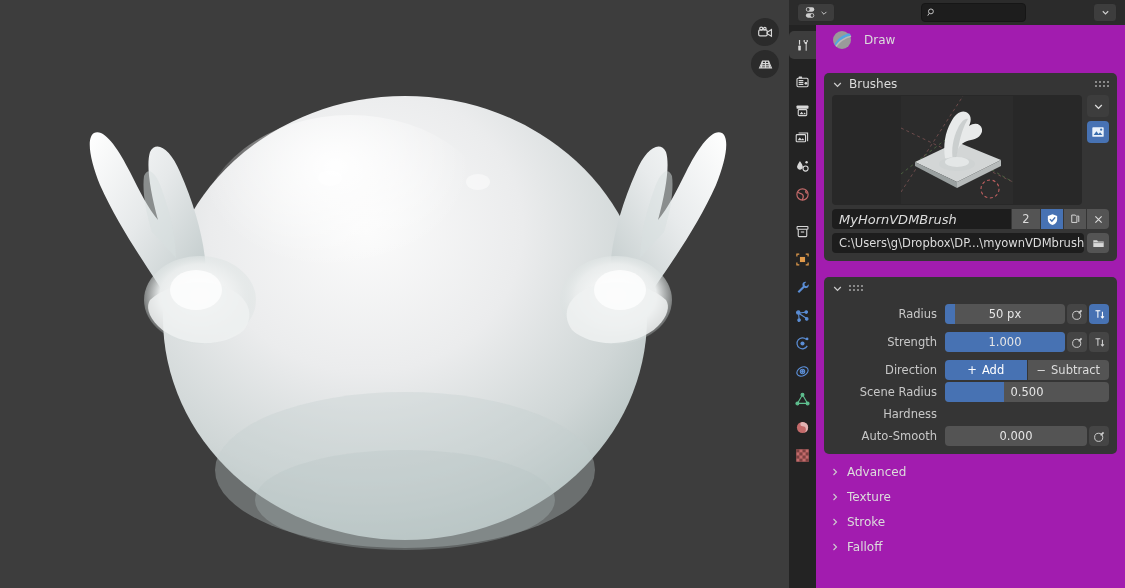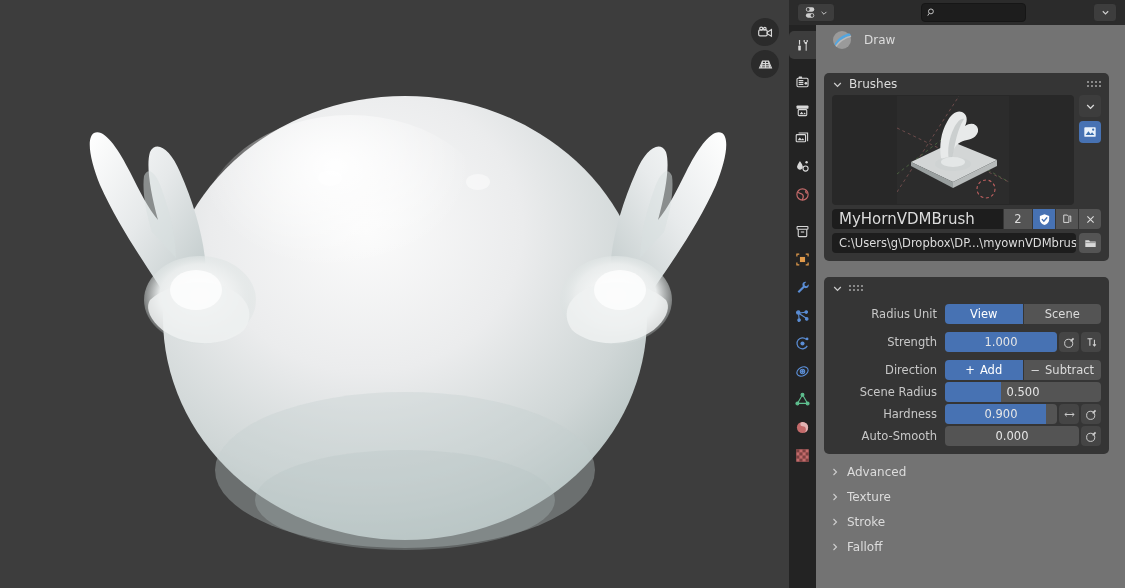--- a/index.html
+++ b/index.html
@@ -67,21 +67,21 @@
   }
   .tab {
     width: 27px; height: 28px; display: flex; align-items: center;
     justify-content: center; position: relative;
   }
   .tab.active { background: #3d3d3d; border-radius: 5px 0 0 5px; }
   .tab-sep { height: 9px; }
 
   
   .prop-main {
-    flex: 1; background: #737373; padding: 0 8px 0 0; overflow: hidden;
+    flex: 1; background: #a21caf; padding: 0 0 0 0; overflow: hidden;
   }
 
   .brush-head {
     display: flex; align-items: center; gap: 10px;
     padding: 6px 10px 8px 14px; height: 32px;
   }
   .brush-head-label { color: #dcdcdc; font-size: 12px; }
 
   .panel {
     background: #353535; margin: 16px 8px 2px 8px; border-radius: 5px;
@@ -109,21 +109,21 @@
     width: 22px; height: 22px; border-radius: 4px; background: #3d3d3d;
     display: flex; align-items: center; justify-content: center;
   }
   .side-btn.on { background: #4772b3; }
 
   
   .name-row { display: flex; margin-top: 4px; height: 20px; gap: 1px; }
   .name-field {
     flex: 1; background: #1d1d1d; border-radius: 4px 0 0 4px;
     display: flex; align-items: center; padding: 0 7px;
-    color: #dcdcdc; font-size: 15px;
+    color: #dcdcdc; font-size: 13px; font-style: italic;
   }
   .count-box {
     width: 28px; background: #545454; display: flex; align-items: center;
     justify-content: center; color: #dcdcdc; font-size: 11.5px;
   }
   .mini-btn {
     width: 22px; background: #545454; display: flex; align-items: center;
     justify-content: center; color: #dcdcdc;
   }
   .mini-btn.on { background: #4772b3; }
@@ -602,34 +602,43 @@
                   <i></i>
                   <i></i>
                   <i></i>
                   <i></i>
                 </span>
             </span>
           </div>
 
           <div class="panel-body" style="padding-top:3px">
 
-
             <div class="srow">
-              <div class="slabel">Radius Unit</div>
+              <div class="slabel">Radius</div>
               <div class="sctl">
-                <div class="seg">
-                  <div class="seg-btn on">
-                    <span>View</span>
-                  </div>
-                  <div class="seg-btn">
-                    <span>Scene</span>
-                  </div>
-                </div>
-              </div>
-            </div>
+                <div class="slider">
+                  <div class="fill" style="width:8%"></div>
+                  <span class="txt">50 px</span>
+                </div>
+                <div class="icon-btn">
+                  <svg width="13" height="13" viewBox="0 0 16 16" fill="none" stroke="#cfcfcf" stroke-width="1.2">
+                    <circle cx="7" cy="9" r="5"></circle>
+                    <path d="M9.4 6.6 L13 3" stroke-width="2"></path>
+                  </svg>
+                </div>
+                <div class="icon-btn on">
+                  <svg width="13" height="13" viewBox="0 0 16 16" fill="none" stroke="#ffffff" stroke-width="1.3">
+                    <path d="M3 3.4 H9"></path>
+                      <path d="M6 3.4 V12"></path>
+                    <path d="M11.6 4.6 V12 M9.8 10.4 L11.6 12.4 L13.4 10.4"></path>
+                  </svg>
+                </div>
+              </div>
+            </div>
+
 
             <div class="srow" style="margin-top:8px">
               <div class="slabel">Strength</div>
               <div class="sctl">
                 <div class="slider">
                   <div class="fill" style="width:100%"></div>
                   <span class="txt">1.000</span>
                 </div>
                 <div class="icon-btn">
                   <svg width="13" height="13" viewBox="0 0 16 16" fill="none" stroke="#cfcfcf" stroke-width="1.2">
@@ -668,39 +677,20 @@
               <div class="sctl">
                 <div class="slider">
                   <div class="fill" style="width:36%"></div>
                   <span class="txt">0.500</span>
                 </div>
               </div>
             </div>
 
             <div class="srow">
               <div class="slabel">Hardness</div>
-              <div class="sctl">
-                <div class="slider">
-                  <div class="fill" style="width:90%"></div>
-                  <span class="txt">0.900</span>
-                </div>
-                <div class="icon-btn">
-                  <svg width="13" height="13" viewBox="0 0 16 16" fill="none" stroke="#cfcfcf" stroke-width="1.2">
-                    <path d="M2.6 8 H13.4"></path>
-                    <path d="M4.6 5.8 L2.4 8 L4.6 10.2"></path>
-                    <path d="M11.4 5.8 L13.6 8 L11.4 10.2"></path>
-                  </svg>
-                </div>
-                <div class="icon-btn">
-                  <svg width="13" height="13" viewBox="0 0 16 16" fill="none" stroke="#cfcfcf" stroke-width="1.2">
-                    <circle cx="7" cy="9" r="5"></circle>
-                    <path d="M9.4 6.6 L13 3" stroke-width="2"></path>
-                  </svg>
-                </div>
-              </div>
             </div>
 
             <div class="srow">
               <div class="slabel">Auto-Smooth</div>
               <div class="sctl">
                 <div class="slider">
                   <div class="fill" style="width:0%"></div>
                   <span class="txt">0.000</span>
                 </div>
                 <div class="icon-btn">

